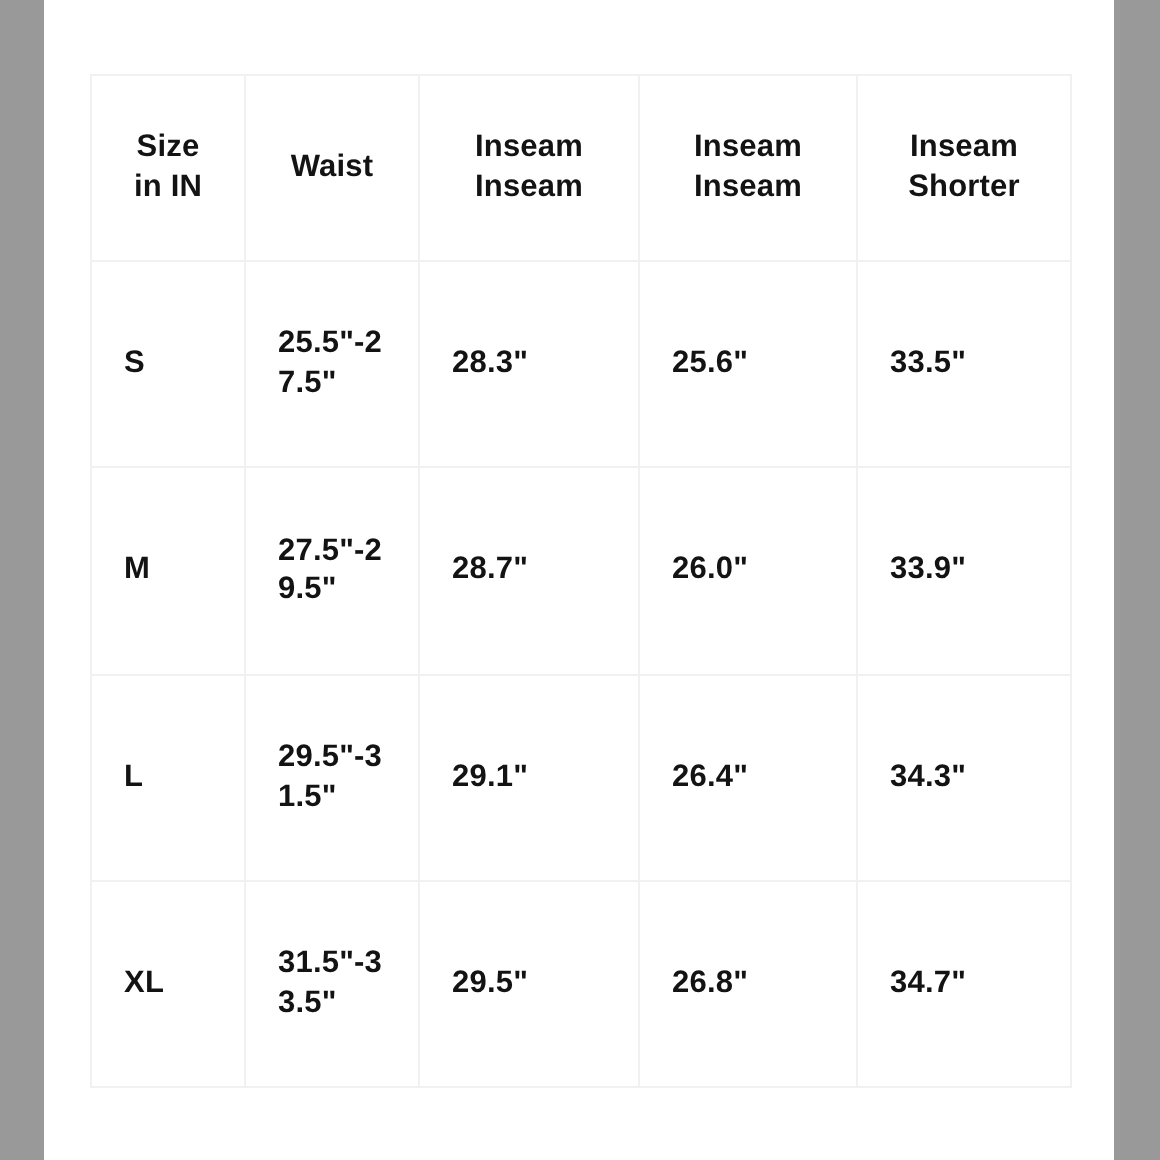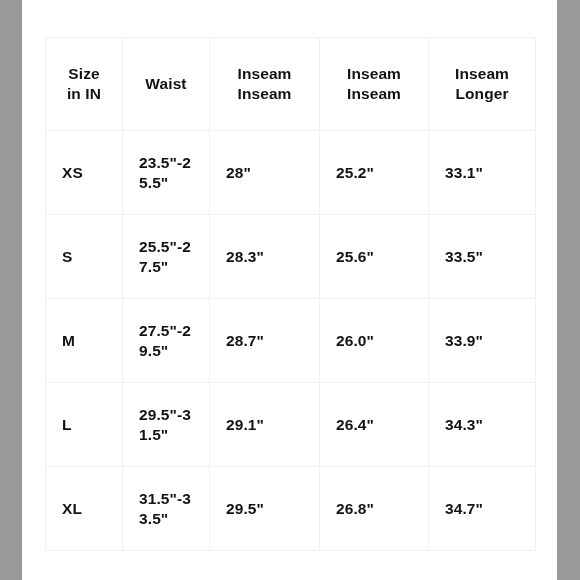--- a/index.html
+++ b/index.html
@@ -105,32 +105,25 @@
           <th>
             <span class="hdr-line">Inseam</span>
             <span class="hdr-line">Inseam</span>
           </th>
           <th>
             <span class="hdr-line">Inseam</span>
             <span class="hdr-line">Inseam</span>
           </th>
           <th>
             <span class="hdr-line">Inseam</span>
-            <span class="hdr-line">Longer</span>
+            <span class="hdr-line">Shorter</span>
           </th>
         </tr>
       </thead>
       <tbody>
-        <tr>
-          <td>XS</td>
-          <td>23.5"-25.5"</td>
-          <td>28"</td>
-          <td>25.2"</td>
-          <td>33.1"</td>
-        </tr>
         <tr>
           <td>S</td>
           <td>25.5"-27.5"</td>
           <td>28.3"</td>
           <td>25.6"</td>
           <td>33.5"</td>
         </tr>
         <tr>
           <td>M</td>
           <td>27.5"-29.5"</td>

